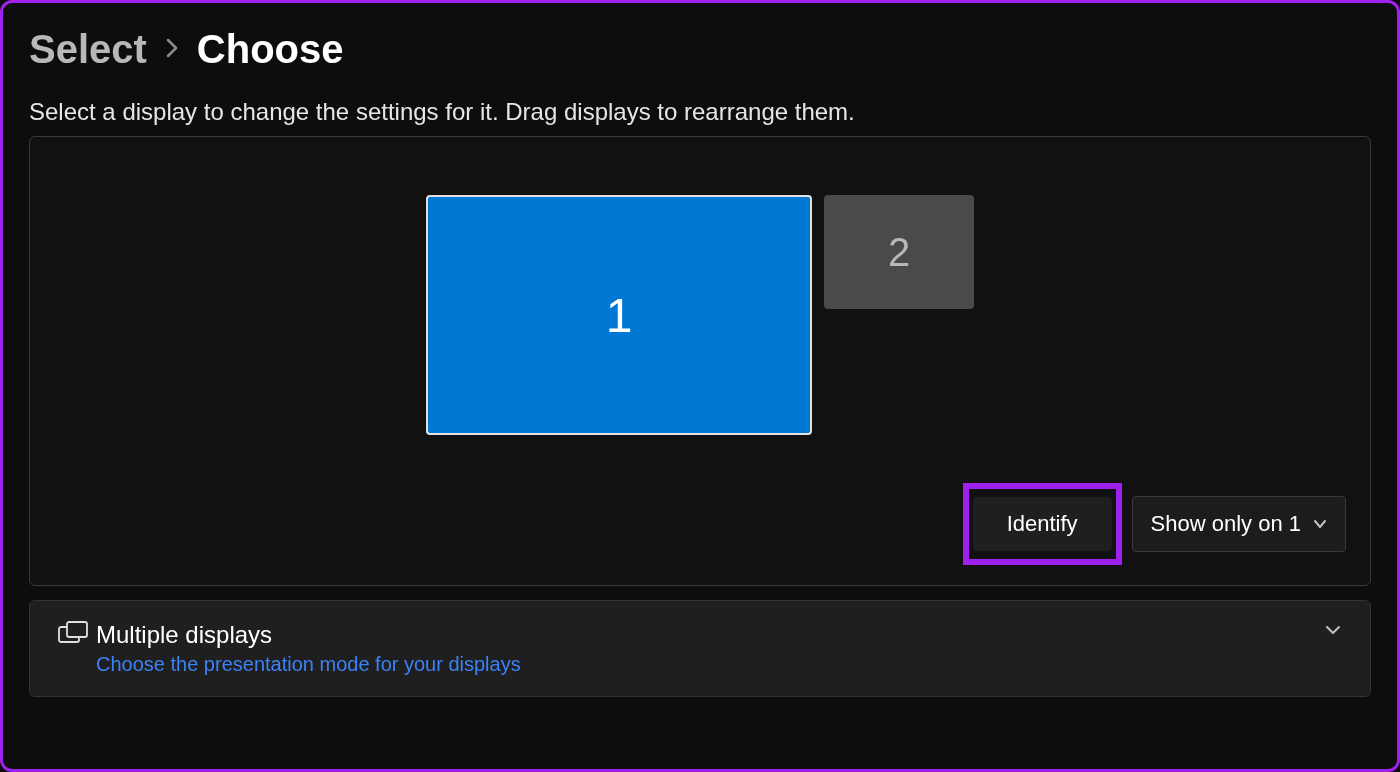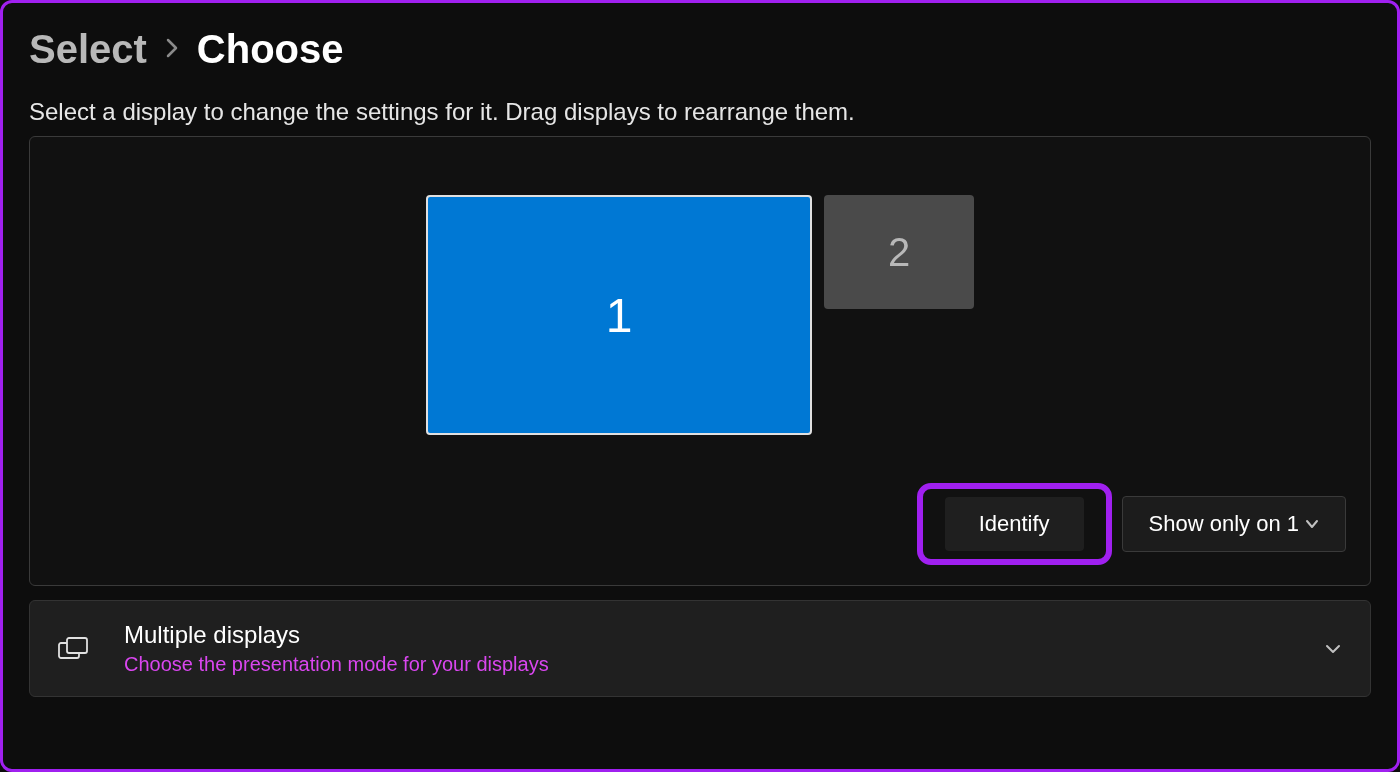--- a/index.html
+++ b/index.html
@@ -92,84 +92,84 @@
     .arrangement-actions {
       position: absolute;
       bottom: 20px;
       right: 24px;
       display: flex;
       align-items: center;
       gap: 10px;
     }
     .identify-highlight {
       border: 6px solid #a020f0;
-      border-radius: 14px;
-      padding: 8px 22px;
+      border-radius: 0;
+      padding: 8px 4px;
     }
     .identify-button {
       background: #1f1f1f;
       border: none;
       border-radius: 4px;
       color: #ffffff;
       font-size: 22px;
       padding: 14px 34px;
       cursor: pointer;
       font-family: inherit;
     }
     .projection-select {
       display: flex;
       align-items: center;
       background: #1c1c1c;
       border: 1px solid #3a3a3a;
       border-radius: 4px;
-      padding: 14px 26px;
-      gap: 6px;
+      padding: 14px 18px;
+      gap: 12px;
       cursor: pointer;
       font-size: 22px;
       color: #ffffff;
     }
     .chevron-down {
       width: 14px;
       height: 14px;
       display: inline-flex;
       align-items: center;
       justify-content: center;
     }
     .chevron-down svg {
       stroke: #c0c0c0;
     }
     .setting-card {
       background: #1f1f1f;
       border: 1px solid #333333;
       border-radius: 6px;
       padding: 20px 28px;
       display: flex;
-      align-items: center;
-      gap: 36px;
+      align-items: flex-start;
+      gap: 8px;
       cursor: pointer;
     }
     .card-icon {
       width: 30px;
       height: 24px;
       display: flex;
       align-items: center;
       justify-content: center;
       flex-shrink: 0;
     }
     .card-text {
       flex: 1;
     }
     .card-title {
       font-size: 24px;
       color: #ffffff;
       margin-bottom: 4px;
     }
     .card-subtitle {
       font-size: 20px;
-      color: #d946ef;
+      color: #3b82f6;
     }
     .card-chevron {
       width: 18px;
       height: 18px;
       display: flex;
       align-items: center;
       justify-content: center;
     }
     .card-chevron svg {
       stroke: #c0c0c0;

